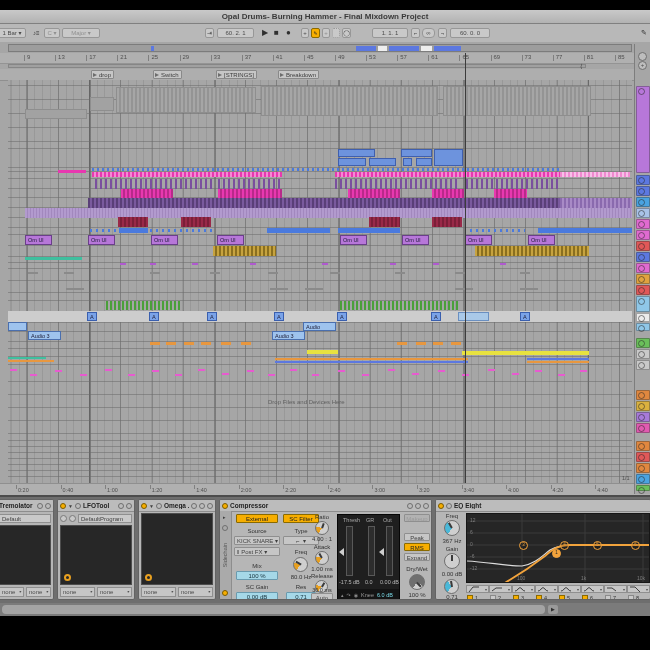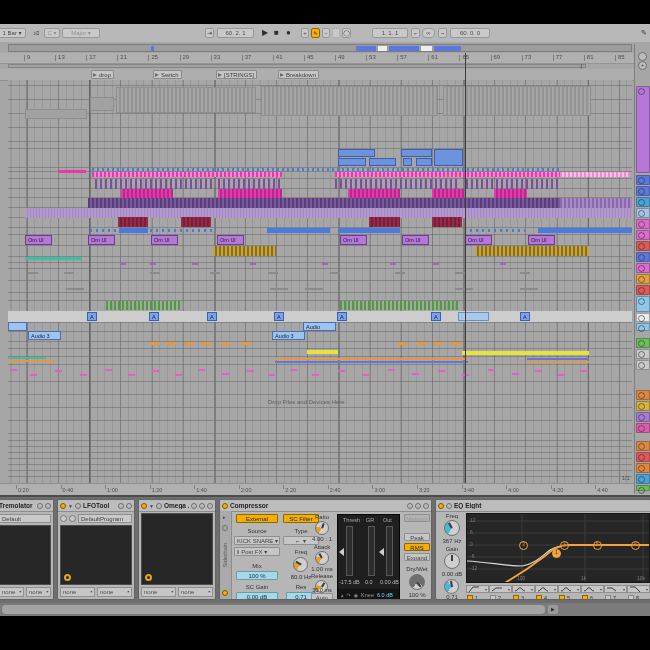--- a/index.html
+++ b/index.html
@@ -112,20 +112,21 @@
   .scrollstrip{position:absolute;left:0;top:106px;width:650px;height:13px;background:#7b7b7b;}
   .scrolltrack{position:absolute;left:2px;top:2px;width:543px;height:9px;background:#a4a4a4;border-radius:4px;}
   .scrollarrow{position:absolute;left:548px;top:2px;width:10px;height:9px;background:#9a9a9a;border-radius:2px;
                font-size:5px;text-align:center;line-height:9px;color:#2f2f2f;}
 </style>
 </head>
 <body>
 
 <div class="stage">
 
+  <div class="abs titlebar">Opal Drums- Burning Hammer - Final Mixdown Project</div>
 
   <div class="abs transport">
     <div class="tbox" style="left:-2px;width:28px;"><span>1 Bar</span> ▾</div>
     <span class="tglyph" style="left:33px;font-size:6px;">♪≡</span>
     <div class="tbox tdim" style="left:44px;width:16px;"><span>C</span> ▾</div>
     <div class="tbox tdim" style="left:62px;width:38px;"><span>Major</span> ▾</div>
 
     <div class="tbox" style="left:205px;width:9px;">⇥</div>
     <div class="tbox" style="left:217px;width:37px;">60. 2. 1</div>
     <span class="tglyph" style="left:262px;">▶</span>

